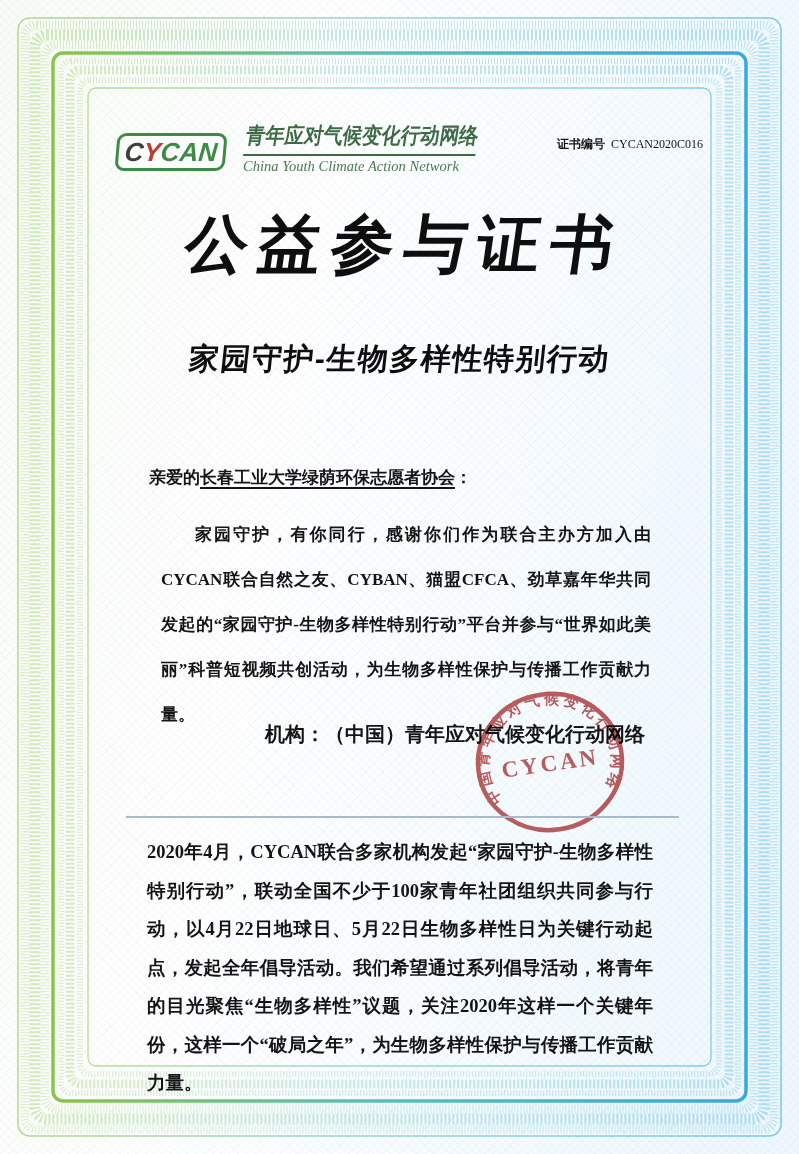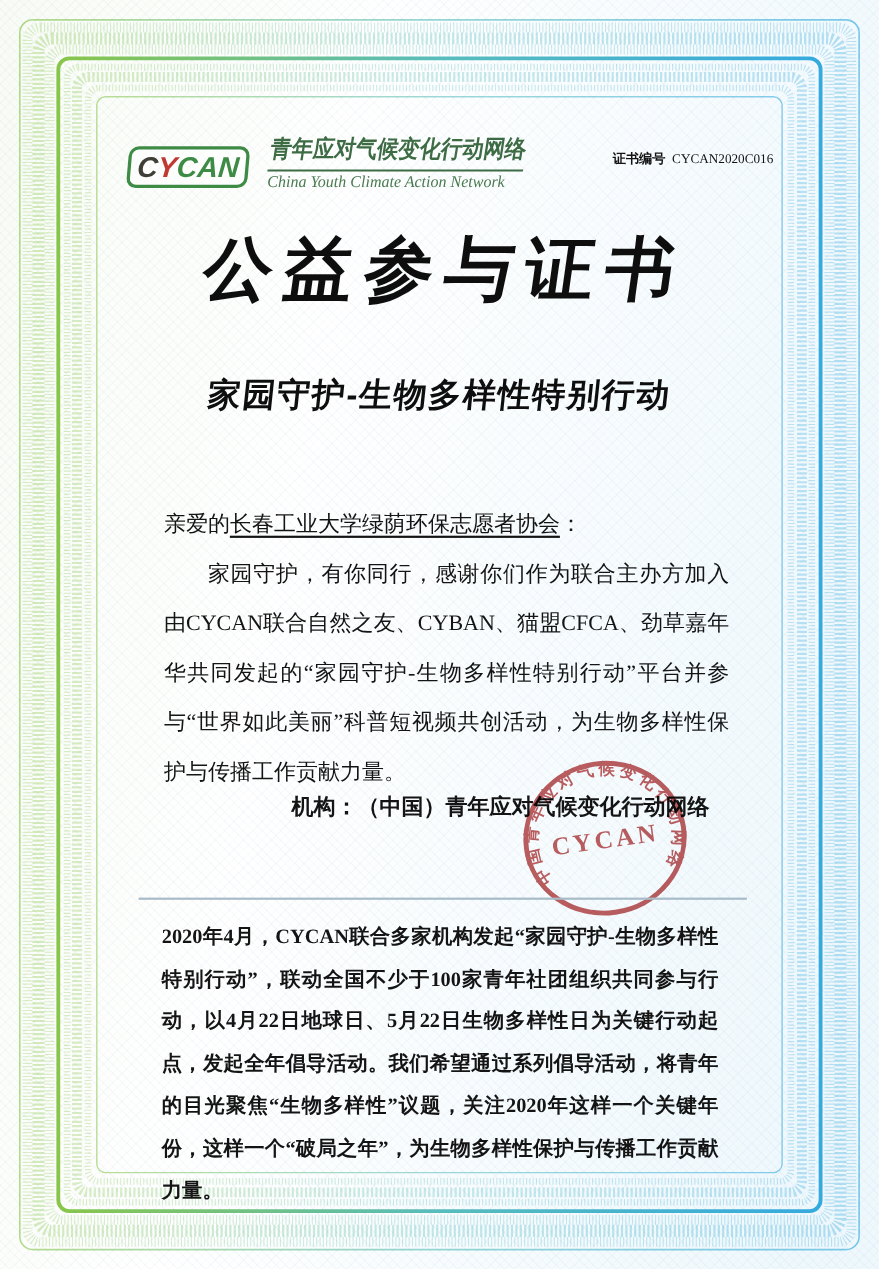--- a/index.html
+++ b/index.html
@@ -53,24 +53,24 @@
     color:#0e0e0e;transform:skewX(-8deg);
   }
   .subtitle{
     position:absolute;left:0;top:339px;width:100%;margin:0;text-align:center;
     font-family:"Liberation Sans","DejaVu Sans",sans-serif;
     font-weight:900;font-size:30px;letter-spacing:1.5px;
     color:#0e0e0e;transform:skewX(-6deg);
   }
 
   
-  .letter{position:absolute;left:149px;right:136px;top:455px;font-size:20px;font-weight:400;line-height:45px;color:#141414;}
+  .letter{position:absolute;left:149px;right:136px;top:455px;font-size:17px;font-weight:700;line-height:45px;color:#141414;}
   .greeting{margin:0;}
   .recipient{text-decoration:underline;text-underline-offset:4px;text-decoration-thickness:1.5px;}
-  .body-text{margin:0;text-indent:2em;text-align:justify;}
+  .body-text{margin:12px;text-indent:2em;text-align:justify;}
 
   .sign-block{position:absolute;right:154px;top:712px;text-align:left;font-size:20px;font-weight:700;line-height:45px;color:#141414;white-space:nowrap;}
 
   .stamp{position:absolute;left:467px;top:683px;width:166px;height:158px;mix-blend-mode:multiply;opacity:.82;}
 
   .divider{position:absolute;left:126px;top:816px;width:553px;height:2px;background:#a7bbc9;}
 
   .footer{
     position:absolute;left:147px;right:146px;top:833px;margin:0;
     font-size:18.5px;font-weight:700;line-height:38.5px;text-align:justify;color:#141414;

